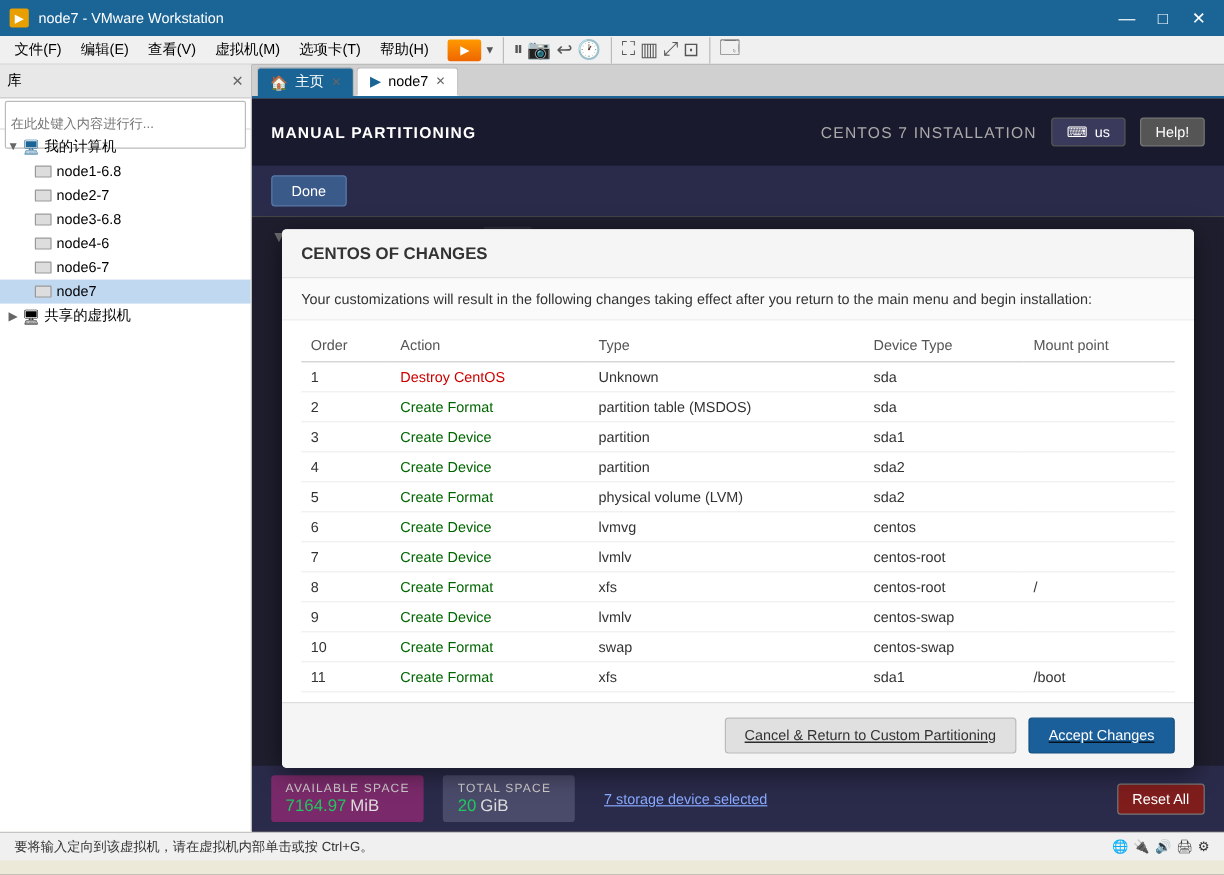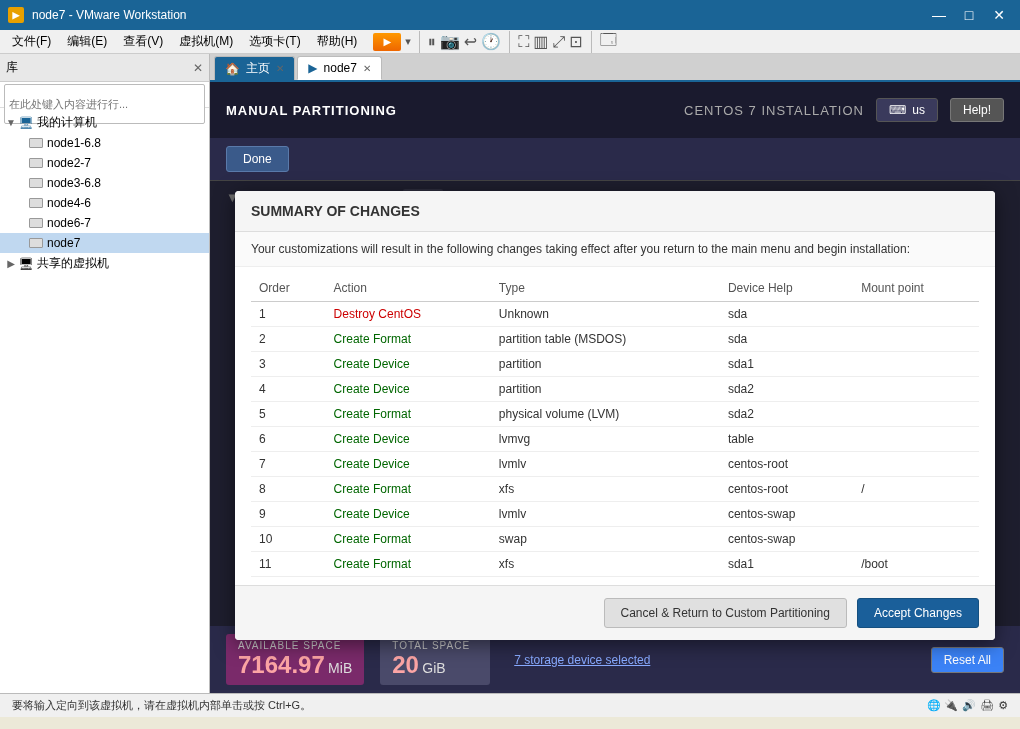--- a/index.html
+++ b/index.html
@@ -64,34 +64,34 @@
     .dialog { background: white; width: 760px; border-radius: 4px; box-shadow: 0 4px 20px rgba(0,0,0,0.5); overflow: hidden; }
     .dialog-title { background: #f5f5f5; padding: 12px 16px; border-bottom: 1px solid #ddd; font-weight: bold; font-size: 14px; color: #333; }
     .dialog-subtitle { padding: 10px 16px; font-size: 12px; color: #333; background: #fafafa; border-bottom: 1px solid #eee; }
     .dialog-table-wrap { padding: 8px 16px; max-height: 340px; overflow-y: auto; }
     table { width: 100%; border-collapse: collapse; font-size: 12px; }
     table thead tr { border-bottom: 1px solid #ccc; }
     table th { text-align: left; padding: 6px 8px; color: #555; font-weight: normal; border-bottom: 1px solid #ccc; }
     table td { padding: 5px 8px; border-bottom: 1px solid #eee; color: #333; }
     .action-destroy { color: #cc0000; }
     .action-create { color: #006600; }
-    .dialog-footer { padding: 12px 16px; background: #f5f5f5; border-top: 1px solid #ddd; display: flex; justify-content: flex-end; gap: 10px; }
+    .dialog-footer { padding: 12px 16px; background: #f5f5f5; border-top: 1px solid #ddd; display: flex; justify-content: flex-end; gap: 10px; text-decoration: underline; }
     .cancel-btn { background: #e0e0e0; border: 1px solid #bbb; color: #333; padding: 7px 16px; border-radius: 3px; font-size: 12px; cursor: pointer; }
     .accept-btn { background: #1a5f9a; border: 1px solid #155080; color: white; padding: 7px 16px; border-radius: 3px; font-size: 12px; cursor: pointer; }
 
     
     .installer-bottom { background: #2a2a4a; padding: 8px 16px; display: flex; align-items: center; gap: 16px; }
     .space-box { padding: 6px 12px; border-radius: 3px; min-width: 110px; }
     .available-box { background: #7a2a6a; }
     .total-box { background: #4a4a6a; }
     .space-label { font-size: 10px; color: #ccc; letter-spacing: 1px; text-transform: uppercase; }
-    .space-value { font-size: 24px; color: #fca5a5; font-weight: bold; }
+    .space-value { font-size: 14px; color: #22c55e; font-weight: normal; }
     .space-unit { font-size: 14px; color: #ddd; }
     .storage-link { color: #88aaff; text-decoration: underline; cursor: pointer; font-size: 12px; margin-left: 8px; }
-    .reset-btn { margin-left: auto; background: #3b82f6; border: 1px solid #777; color: white; padding: 5px 12px; border-radius: 3px; font-size: 12px; cursor: pointer; }
+    .reset-btn { margin-left: auto; background: #7f1d1d; border: 1px solid #777; color: white; padding: 5px 12px; border-radius: 3px; font-size: 12px; cursor: pointer; }
 
     
     .statusbar { height: 24px; background: #f0f0f0; border-top: 1px solid #bbb; display: flex; align-items: center; padding: 0 12px; font-size: 11px; color: #333; }
     .statusbar-icons { margin-left: auto; display: flex; align-items: center; gap: 4px; }
 
     
     .partition-view { padding: 8px 16px; color: white; }
     .partition-header-row { display: flex; align-items: center; gap: 8px; margin-bottom: 6px; }
     .partition-section-title { font-size: 13px; color: #ddd; }
     .sda1-badge { background: #5a5a7a; padding: 2px 8px; border-radius: 2px; color: #ccc; font-size: 11px; }
@@ -250,30 +250,30 @@
 
           <div class="partition-view">
             <div class="partition-header-row">
               <span class="partition-section-title">▼ New CentOS 7 Installation</span>
               <span class="sda1-badge">sda1</span>
             </div>
           </div>
 
           <div class="dialog-overlay">
             <div class="dialog">
-              <div class="dialog-title">SUMMARY OF CHANGES</div>
+              <div class="dialog-title">CENTOS OF CHANGES</div>
               <div class="dialog-subtitle">Your customizations will result in the following changes taking effect after you return to the main menu and begin installation:</div>
               <div class="dialog-table-wrap">
                 <table>
                   <thead>
                     <tr>
                       <th>Order</th>
                       <th>Action</th>
                       <th>Type</th>
-                      <th>Device Help</th>
+                      <th>Device Type</th>
                       <th>Mount point</th>
                     </tr>
                   </thead>
                   <tbody id="changes-tbody">
                       <tr>
                         <td>1</td>
                         <td class="action-destroy">Destroy CentOS</td>
                         <td>Unknown</td>
                         <td>sda</td>
                         <td></td>
@@ -303,21 +303,21 @@
                         <td>5</td>
                         <td class="action-create">Create Format</td>
                         <td>physical volume (LVM)</td>
                         <td>sda2</td>
                         <td></td>
                       </tr>
                       <tr>
                         <td>6</td>
                         <td class="action-create">Create Device</td>
                         <td>lvmvg</td>
-                        <td>table</td>
+                        <td>centos</td>
                         <td></td>
                       </tr>
                       <tr>
                         <td>7</td>
                         <td class="action-create">Create Device</td>
                         <td>lvmlv</td>
                         <td>centos-root</td>
                         <td></td>
                       </tr>
                       <tr>

